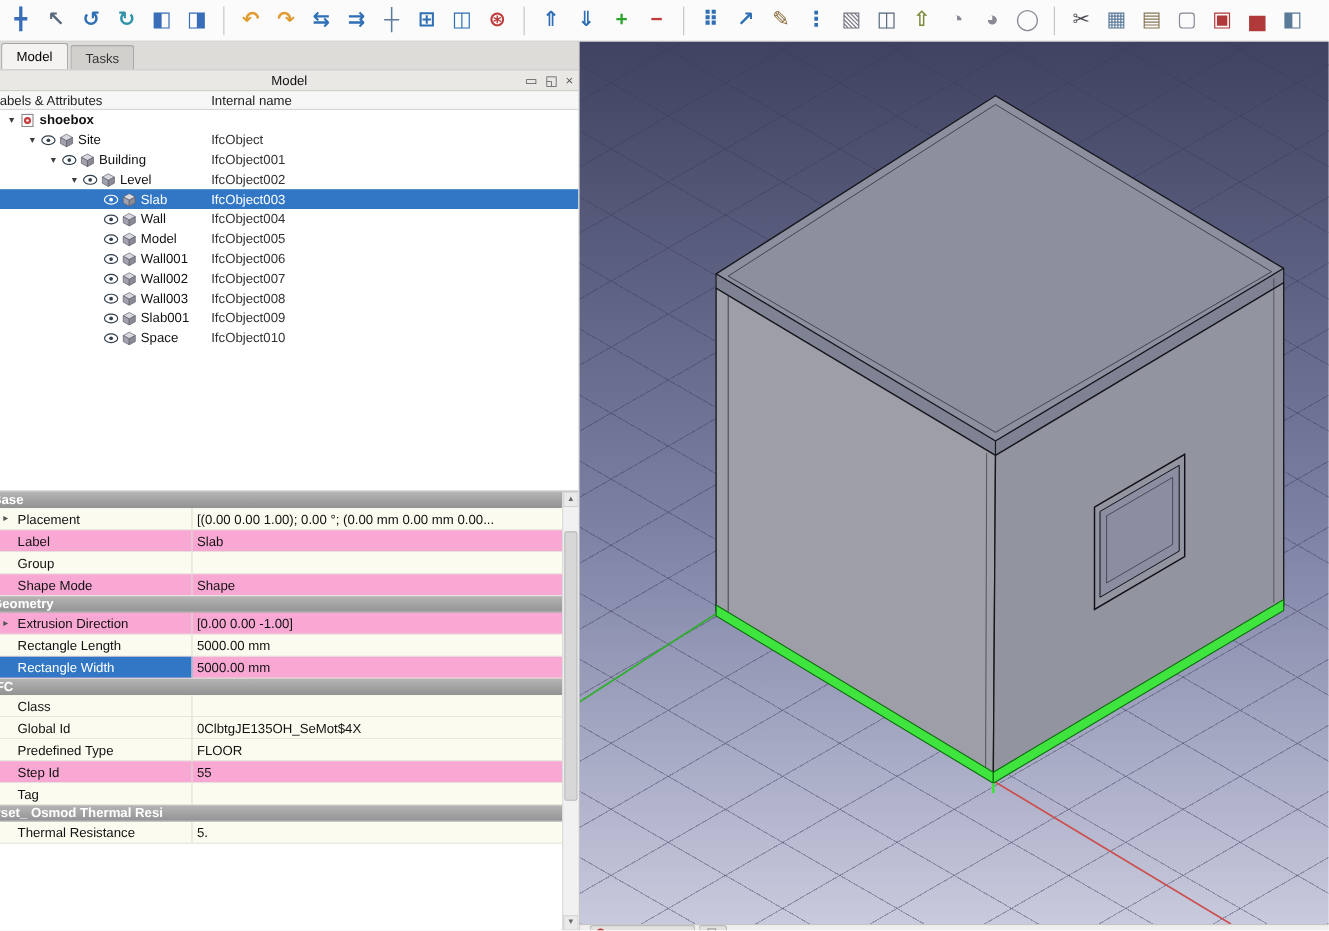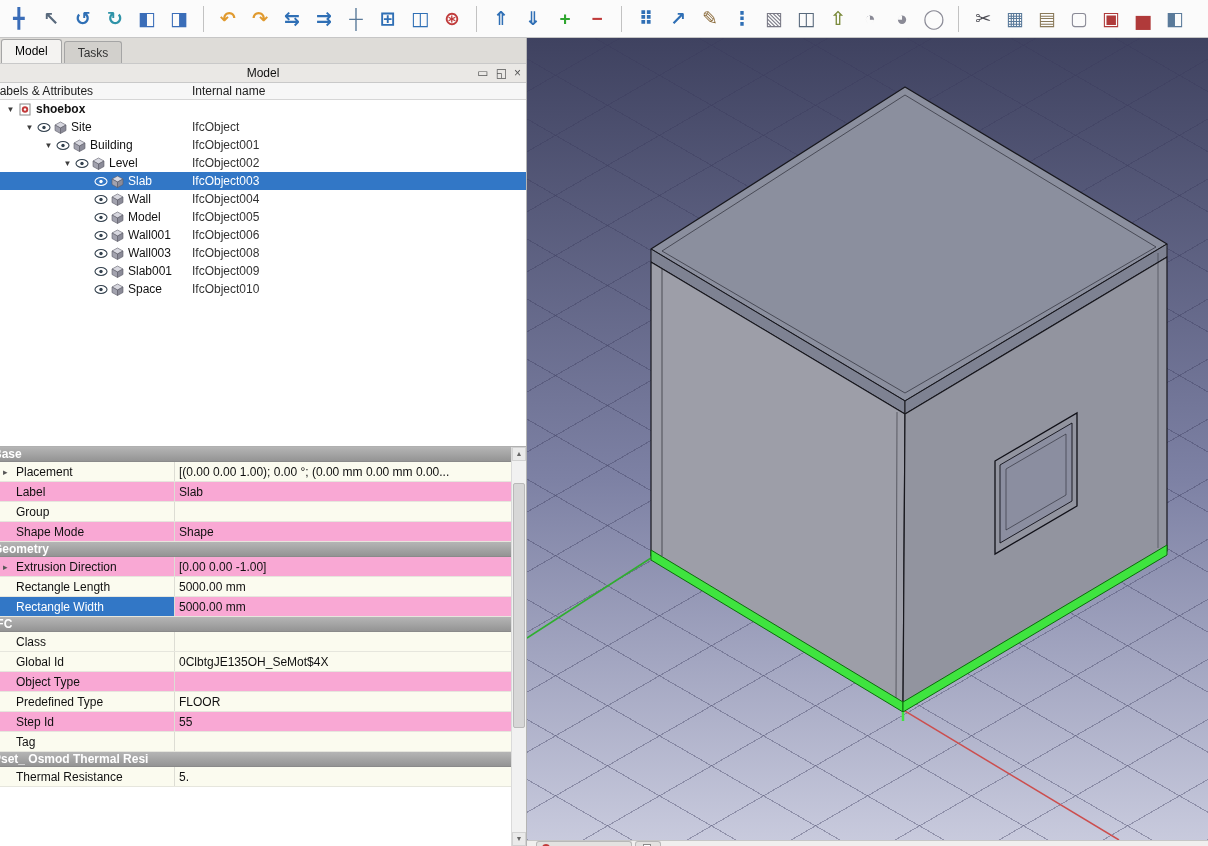--- a/index.html
+++ b/index.html
@@ -302,20 +302,39 @@
               <circle cx="7" cy="5.5" r="1.7" fill="currentColor"></circle>
             </svg>
           </span>
           <span class="ticon">
             <svg width="13" height="13" viewBox="0 0 13 13">
               <polygon points="6.5,1 12,4 6.5,7 1,4" fill="#d8d8e0" stroke="#5a5a66" stroke-width="0.6"></polygon>
               <polygon points="1,4 6.5,7 6.5,12.5 1,9.5" fill="#a2a2ae" stroke="#5a5a66" stroke-width="0.6"></polygon>
               <polygon points="12,4 12,9.5 6.5,12.5 6.5,7" fill="#8b8b98" stroke="#5a5a66" stroke-width="0.6"></polygon>
             </svg>
           </span>
+          <span class="tree-label">Wall002</span>
+          <span class="tree-internal">IfcObject007</span>
+        </div>
+        <div class="tree-row">
+          <span class="indent" style="width:80px"></span>
+          <span class="expander"></span>
+          <span class="ticon">
+            <svg width="14" height="11" viewBox="0 0 14 11">
+              <ellipse cx="7" cy="5.5" rx="6" ry="4" fill="none" stroke="currentColor" stroke-width="1.1"></ellipse>
+              <circle cx="7" cy="5.5" r="1.7" fill="currentColor"></circle>
+            </svg>
+          </span>
+          <span class="ticon">
+            <svg width="13" height="13" viewBox="0 0 13 13">
+              <polygon points="6.5,1 12,4 6.5,7 1,4" fill="#d8d8e0" stroke="#5a5a66" stroke-width="0.6"></polygon>
+              <polygon points="1,4 6.5,7 6.5,12.5 1,9.5" fill="#a2a2ae" stroke="#5a5a66" stroke-width="0.6"></polygon>
+              <polygon points="12,4 12,9.5 6.5,12.5 6.5,7" fill="#8b8b98" stroke="#5a5a66" stroke-width="0.6"></polygon>
+            </svg>
+          </span>
           <span class="tree-label">Wall003</span>
           <span class="tree-internal">IfcObject008</span>
         </div>
         <div class="tree-row">
           <span class="indent" style="width:80px"></span>
           <span class="expander"></span>
           <span class="ticon">
             <svg width="14" height="11" viewBox="0 0 14 11">
               <ellipse cx="7" cy="5.5" rx="6" ry="4" fill="none" stroke="currentColor" stroke-width="1.1"></ellipse>
               <circle cx="7" cy="5.5" r="1.7" fill="currentColor"></circle>
@@ -404,26 +423,20 @@
           <div class="prop-row odd">
             <div class="prop-name">
               <span>Class</span>
             </div>
           </div>
           <div class="prop-row odd">
             <div class="prop-name">
               <span>Global Id</span>
             </div>
             <div class="prop-value">0ClbtgJE135OH_SeMot$4X</div>
-          </div>
-          <div class="prop-row even">
-            <div class="prop-name">
-              <span>Object Type</span>
-            </div>
-            <div class="prop-value"></div>
           </div>
           <div class="prop-row odd">
             <div class="prop-name">
               <span>Predefined Type</span>
             </div>
             <div class="prop-value">FLOOR</div>
           </div>
           <div class="prop-row even">
             <div class="prop-name">
               <span>Step Id</span>

